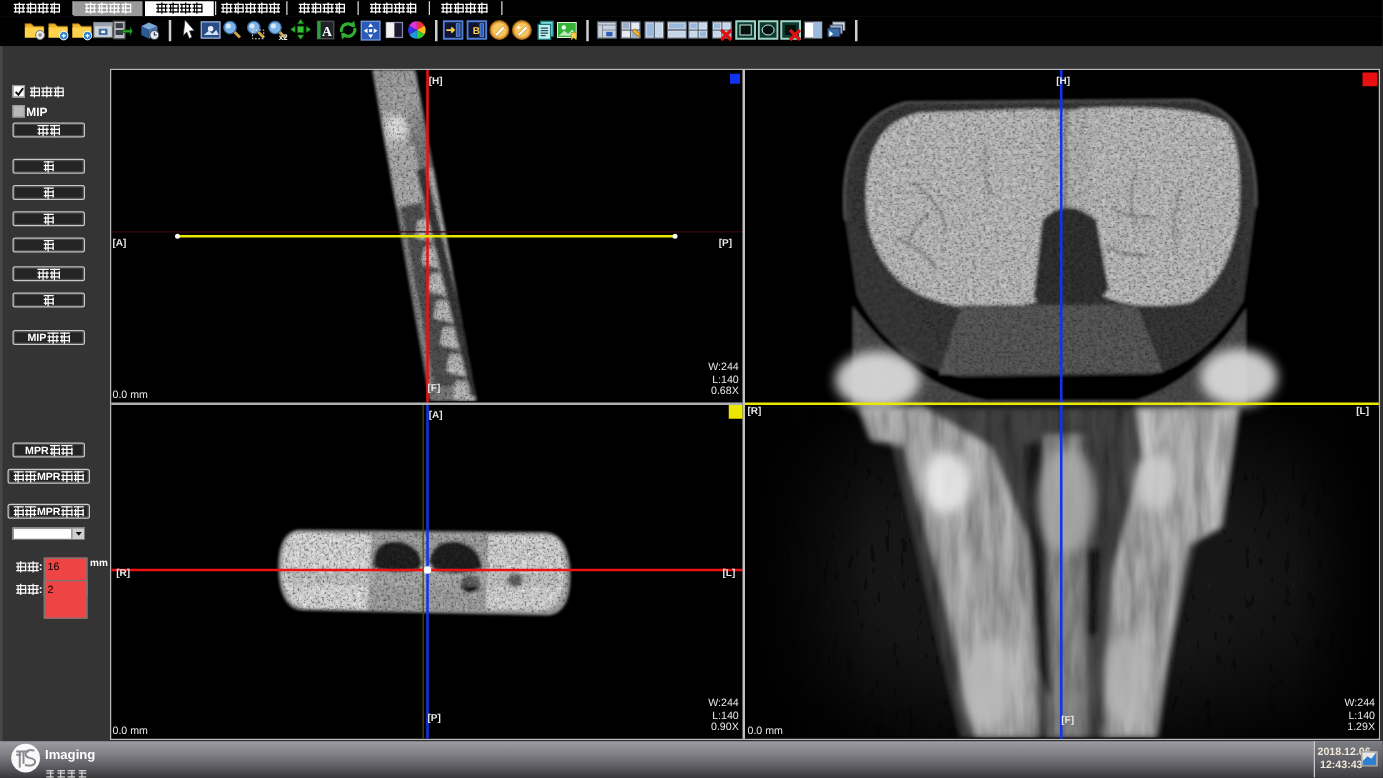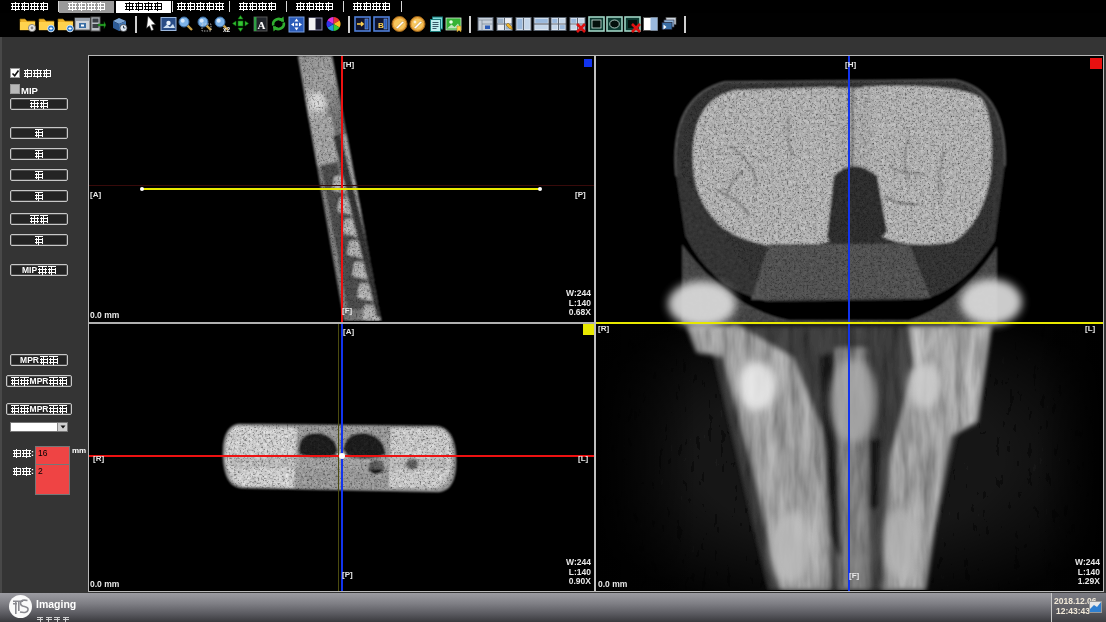--- a/index.html
+++ b/index.html
@@ -30,21 +30,21 @@
  linear-gradient(#fff,#fff) 0 5.3px/100% 1.1px no-repeat}
 #sidebar{position:absolute;left:0;top:37px;width:88px;height:556px;background:#343434;border-left:2px solid #484848}
 .sbtn{position:absolute;left:8px;width:58px;height:12px;background:#242424;border:1px solid #c8c8c8;border-radius:2px;box-shadow:inset 0 0 0 1px #4a4a4a;display:flex;align-items:center;justify-content:center}
 .sbtn .lat{color:#fff;font-size:8.5px;font-weight:bold;margin:0 0.5px}
 .chk{position:absolute;left:8px;width:10px;height:10px;background:#fff;border:1px solid #999}
 .chk svg{display:block}
 .sblbl{position:absolute;color:#fff;font-weight:bold;font-size:9px}
 .sinput{position:absolute;left:33px;top:0;width:35px;height:31px;background:#ef4444;border:1px solid #777;color:#000;font-size:8.5px;padding:1px 0 0 2px}
 #viewer{position:absolute;left:88px;top:55px;width:1016px;height:537px;background:#000;border:1px solid #b8b8b8}
 .vlabel{position:absolute;color:#e8e8e8;font-size:8px;font-weight:bold;z-index:30}
-.vtext{position:absolute;color:#e8e8e8;font-size:8.5px;font-weight:bold;z-index:30;line-height:9.5px}
+.vtext{position:absolute;color:#e8e8e8;font-size:8.5px;font-weight:normal;z-index:30;line-height:9.5px}
 #statusbar{position:absolute;left:0;top:593px;width:1106px;height:29px;background:linear-gradient(#9c9ca2 0%,#808086 35%,#5c5c62 70%,#3a3a3e 100%)}
 </style>
 </head>
 <body>
 <div id="menubar">
     <div class="tab" style="left:2px;background:#000;">
       <i class="cj"></i>
       <i class="cj"></i>
       <i class="cj"></i>
       <i class="cj"></i>

